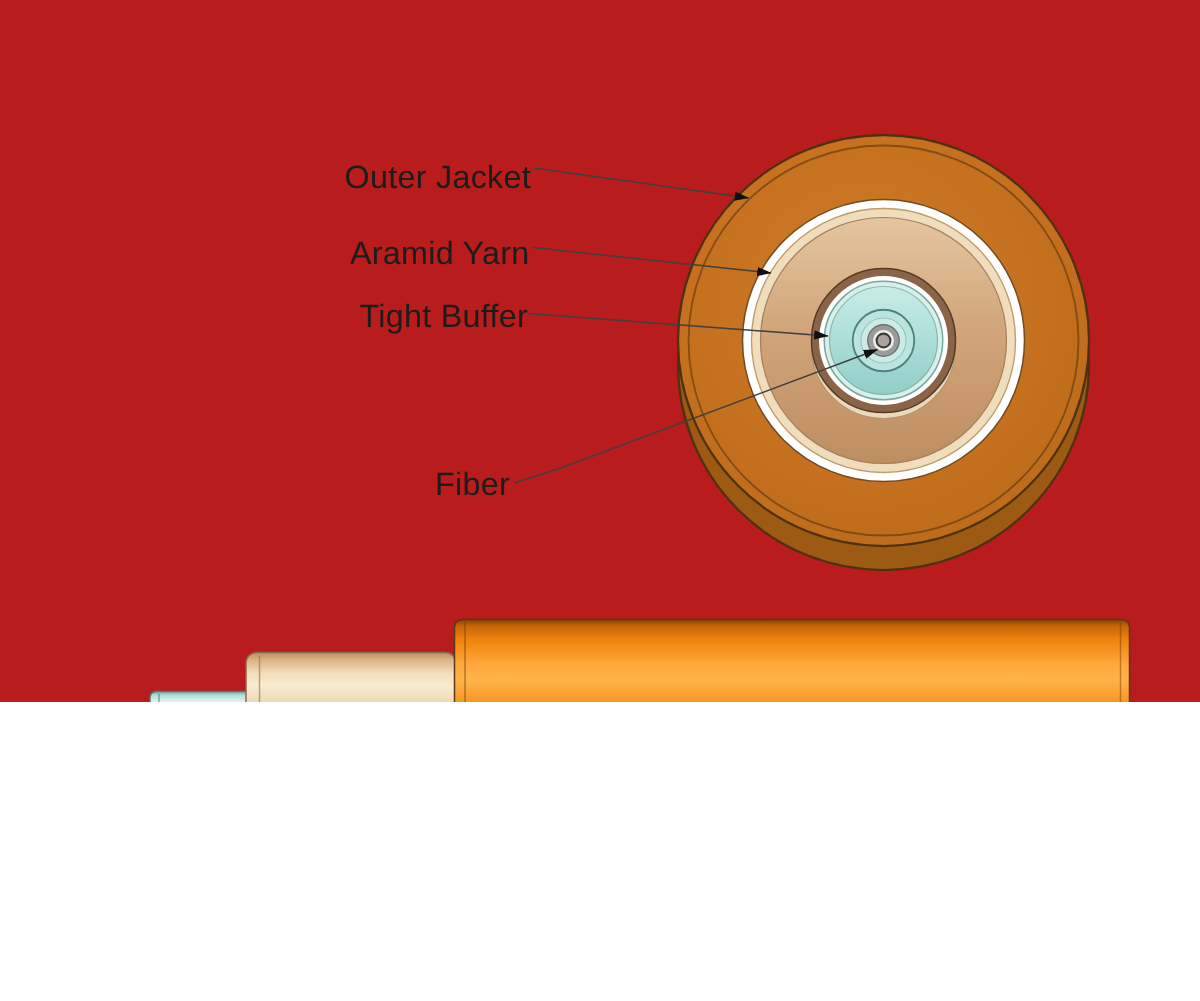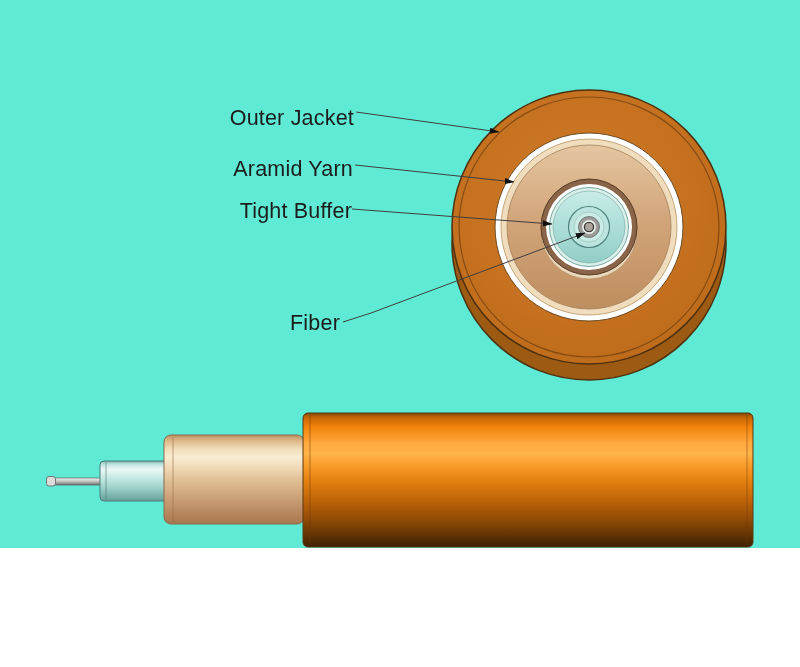--- a/index.html
+++ b/index.html
@@ -1,19 +1,19 @@
 <!DOCTYPE html>
 <html><head>
 <meta charset="utf-8">
 <style>
   html,body{margin:0;padding:0;background:#ffffff;}
   .canvas{
     position:relative;
-    width:800px;height:548px;
-    background:#5eead4;
+    width:800px;height:468px;
+    background:#b91c1c;
     overflow:hidden;
     font-family:"Liberation Sans", sans-serif;
   }
   svg{display:block;}
   text.callout{
     font-family:"Liberation Sans", sans-serif;
     font-size:21.5px;
     fill:#1c1c1c;
     letter-spacing:0.2px;
   }

